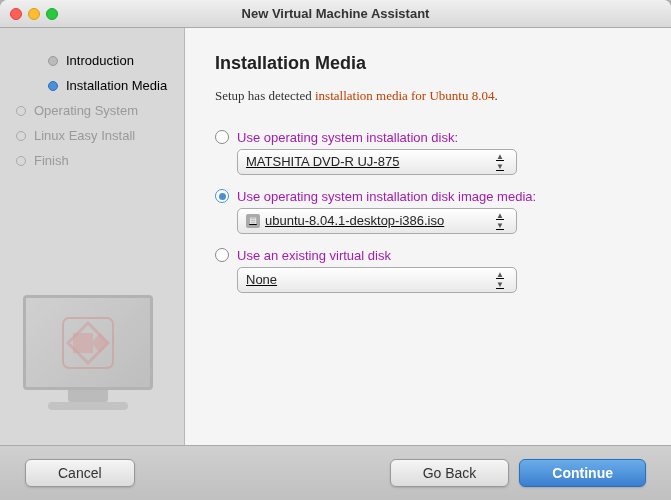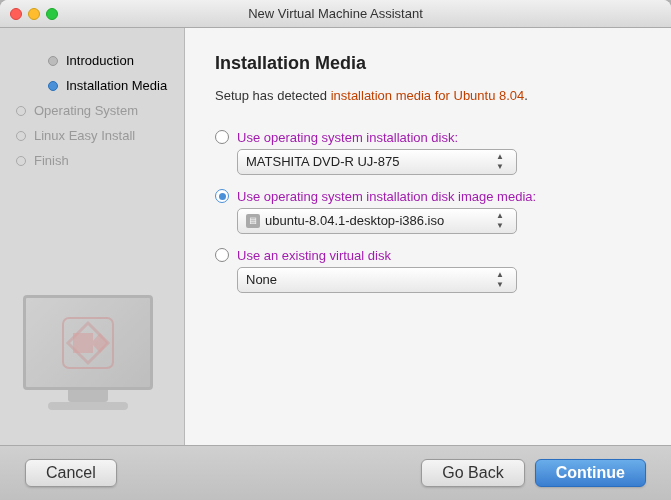--- a/index.html
+++ b/index.html
@@ -49,21 +49,21 @@
       border-radius: 50%;
     }
 
     .tl-close { background: #ff5f57; border: 1px solid #e0443e; }
     .tl-min { background: #febc2e; border: 1px solid #d4a017; }
     .tl-max { background: #28c840; border: 1px solid #1aab29; }
 
     .title-text {
       font-size: 13px;
       color: #333;
-      font-weight: normal;
+      font-weight: bold;
     }
 
     .content-area {
       display: flex;
       flex: 1;
       overflow: hidden;
     }
 
     .sidebar {
       width: 185px;
@@ -131,20 +131,21 @@
       font-weight: bold;
       color: #222;
       margin-bottom: 12px;
     }
 
     .description {
       font-size: 13px;
       color: #333;
       margin-bottom: 24px;
       line-height: 1.5;
+      font-family: Liberation Serif, serif;
     }
 
     .description .highlight {
       color: #c04000;
     }
 
     .options-area {
       display: flex;
       flex-direction: column;
       gap: 10px;
@@ -184,20 +185,21 @@
       width: 7px;
       height: 7px;
       border-radius: 50%;
       background: #4a90d9;
     }
 
     .dropdown-row {
       margin-left: 22px;
       margin-top: 4px;
       margin-bottom: 4px;
+      text-decoration: underline;
     }
 
     .dropdown {
       display: flex;
       align-items: center;
       background: linear-gradient(to bottom, #ffffff, #e8e8e8);
       border: 1px solid #aaa;
       border-radius: 5px;
       padding: 3px 8px;
       height: 26px;
@@ -256,25 +258,25 @@
       flex-shrink: 0;
     }
 
     .footer-right {
       display: flex;
       gap: 10px;
     }
 
     .btn {
       height: 28px;
-      padding: 0 20px;
+      padding: 0 32px;
       border-radius: 6px;
       border: 1px solid #999;
       background: linear-gradient(to bottom, #f5f5f5, #dcdcdc);
-      font-size: 16px;
+      font-size: 14px;
       color: #333;
       cursor: pointer;
       display: flex;
       align-items: center;
       justify-content: center;
       box-shadow: 0 1px 2px rgba(0,0,0,0.15);
     }
 
     .btn-continue {
       background: linear-gradient(to bottom, #6aadea, #3a7ed0);

